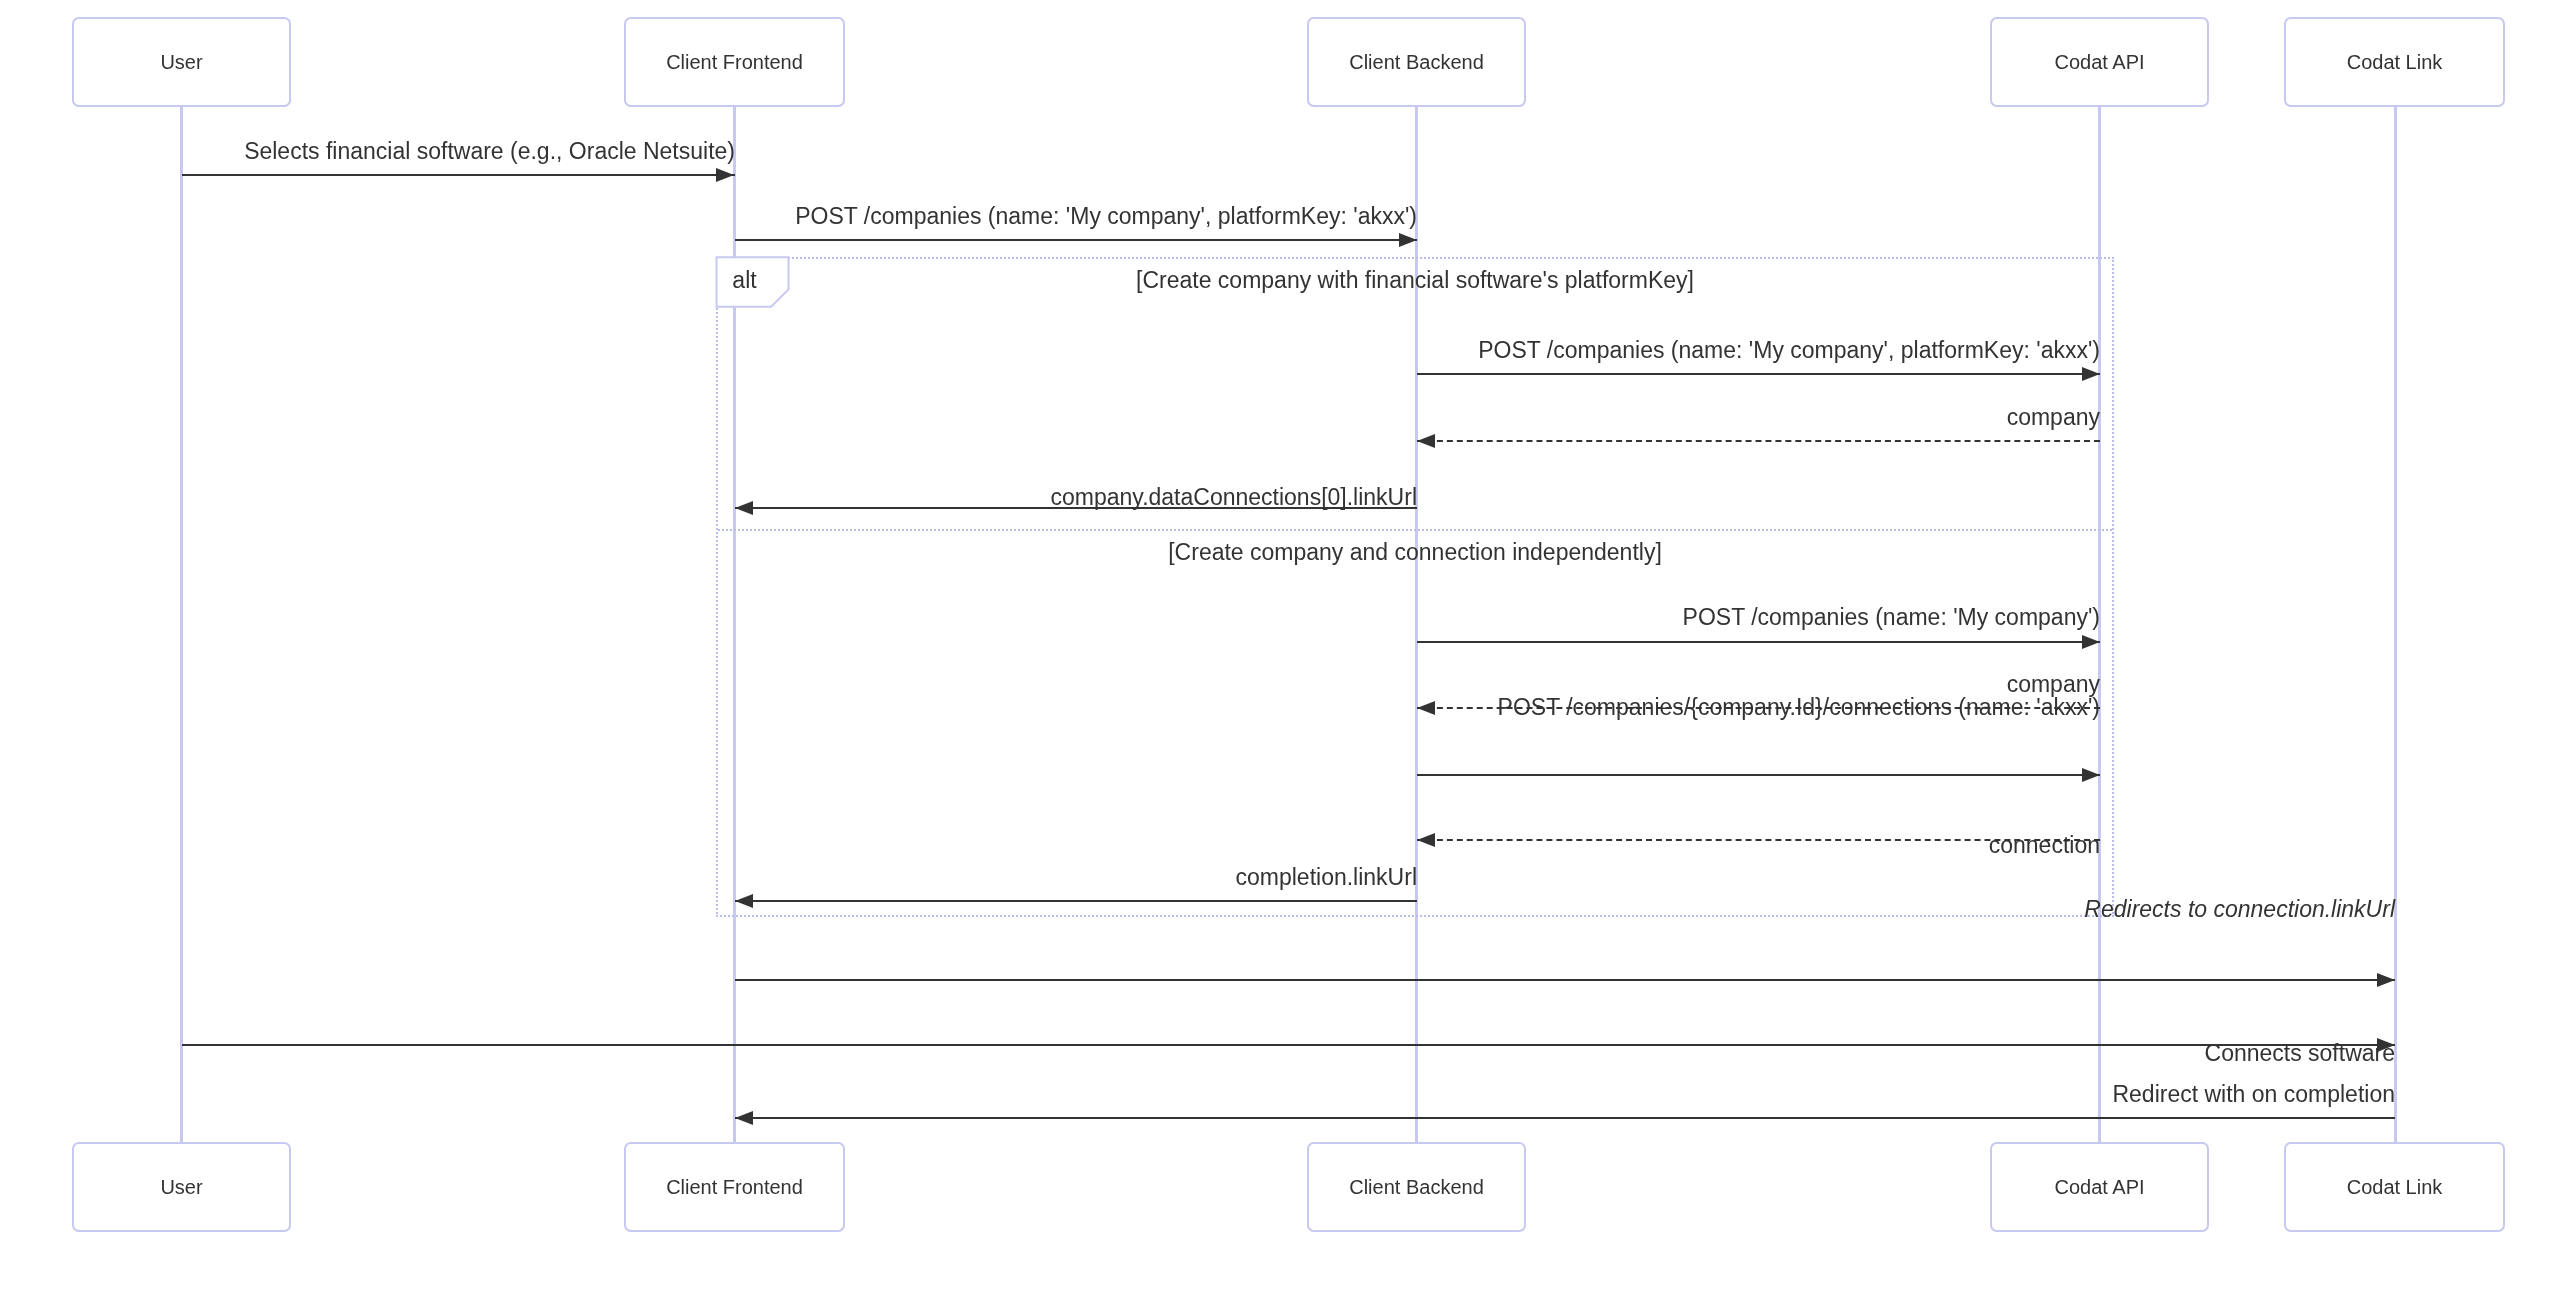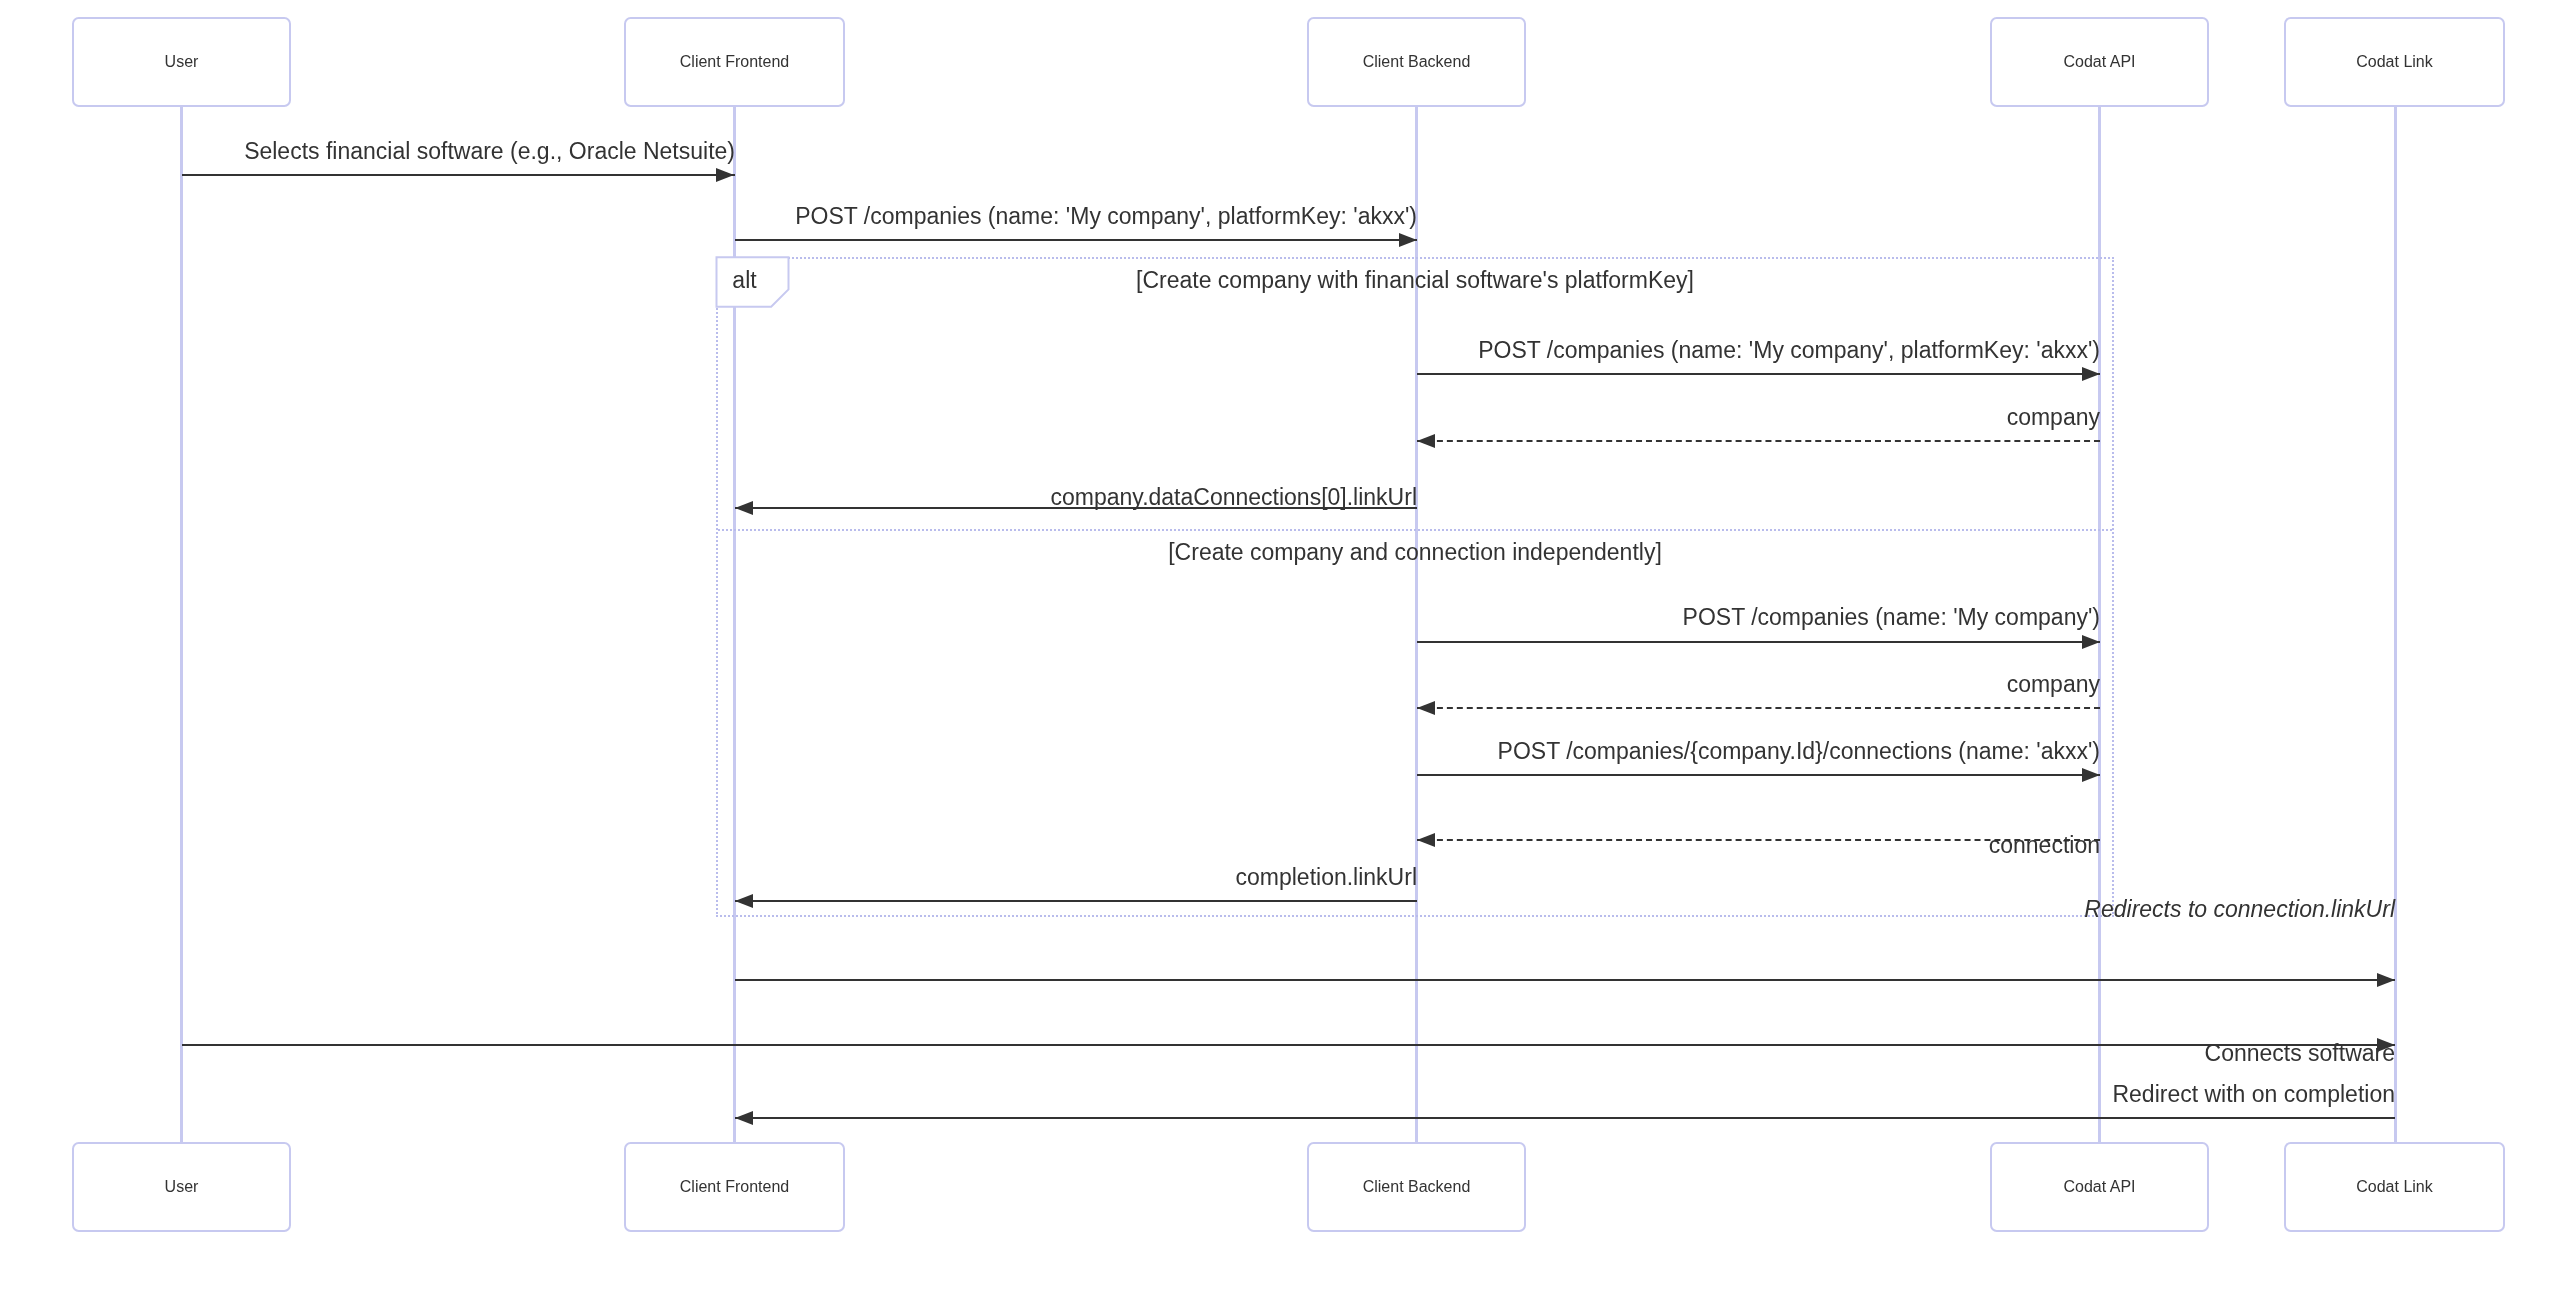--- a/index.html
+++ b/index.html
@@ -23,21 +23,21 @@
   }
   .actor-box {
     position: absolute;
     height: 90px;
     background: #ffffff;
     border: 2px solid var(--accent, #c7c9f0);
     border-radius: 6.7px;
     display: flex;
     align-items: center;
     justify-content: center;
-    font-size: 16px;
+    font-size: 20px;
     z-index: 4;
   }
   .frame {
     position: absolute;
     left: 716px;
     top: 257px;
     width: 1398px;
     height: 660px;
     border: 2px dotted var(--frame, #b9bcec);
     z-index: 2;
@@ -144,21 +144,21 @@
       <div class="arrow-head left" style="left: 1417px; top: 434px;"></div>
       <div class="msg-label" style="left: 735px; top: 467px; width: 682px; margin-top: 13px;">company.dataConnections[0].linkUrl</div>
       <div class="msg-line solid" style="left: 735px; top: 507px; width: 682px;"></div>
       <div class="arrow-head left" style="left: 735px; top: 501px;"></div>
       <div class="msg-label" style="left: 1417px; top: 600px; width: 683px;">POST /companies (name: 'My company')</div>
       <div class="msg-line solid" style="left: 1417px; top: 641px; width: 683px;"></div>
       <div class="arrow-head right" style="left: 2082px; top: 635px;"></div>
       <div class="msg-label" style="left: 1417px; top: 667px; width: 683px;">company</div>
       <div class="msg-line dashed" style="left: 1417px; top: 707px; width: 683px;"></div>
       <div class="arrow-head left" style="left: 1417px; top: 701px;"></div>
-      <div class="msg-label" style="left: 1417px; top: 734px; width: 683px;">POST /companies/{company.Id}/connections (name: 'akxx')</div>
+      <div class="msg-label" style="left: 1417px; top: 690px; width: 683px;">POST /companies/{company.Id}/connections (name: 'akxx')</div>
       <div class="msg-line solid" style="left: 1417px; top: 774px; width: 683px;"></div>
       <div class="arrow-head right" style="left: 2082px; top: 768px;"></div>
       <div class="msg-label" style="left: 1417px; top: 828px; width: 683px;">connection</div>
       <div class="msg-line dashed" style="left: 1417px; top: 839px; width: 683px;"></div>
       <div class="arrow-head left" style="left: 1417px; top: 833px;"></div>
       <div class="msg-label" style="left: 735px; top: 860px; width: 682px;">completion.linkUrl</div>
       <div class="msg-line solid" style="left: 735px; top: 900px; width: 682px;"></div>
       <div class="arrow-head left" style="left: 735px; top: 894px;"></div>
       <div class="msg-label" style="left: 735px; top: 892px; width: 1660px; font-style: italic;">Redirects to connection.linkUrl</div>
       <div class="msg-line solid" style="left: 735px; top: 979px; width: 1660px;"></div>

